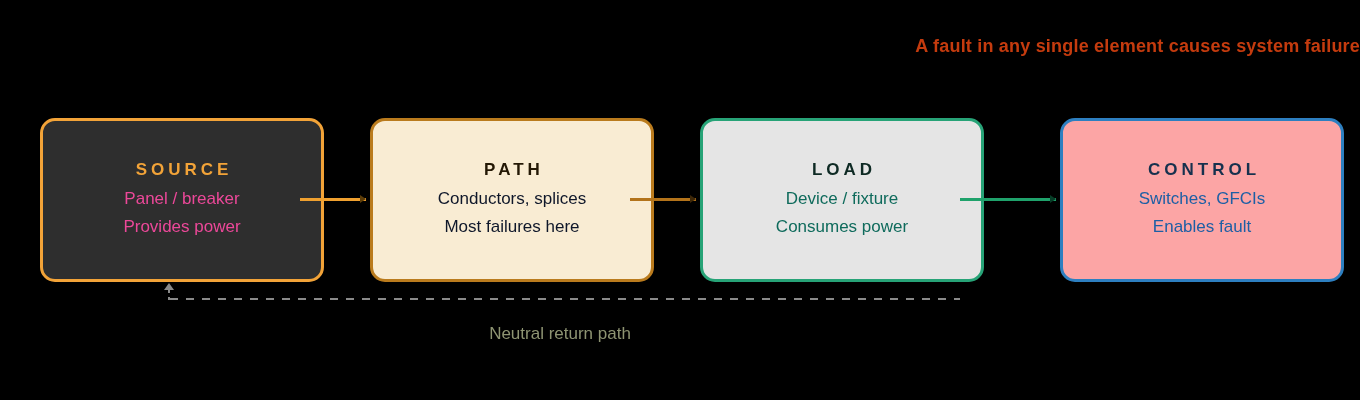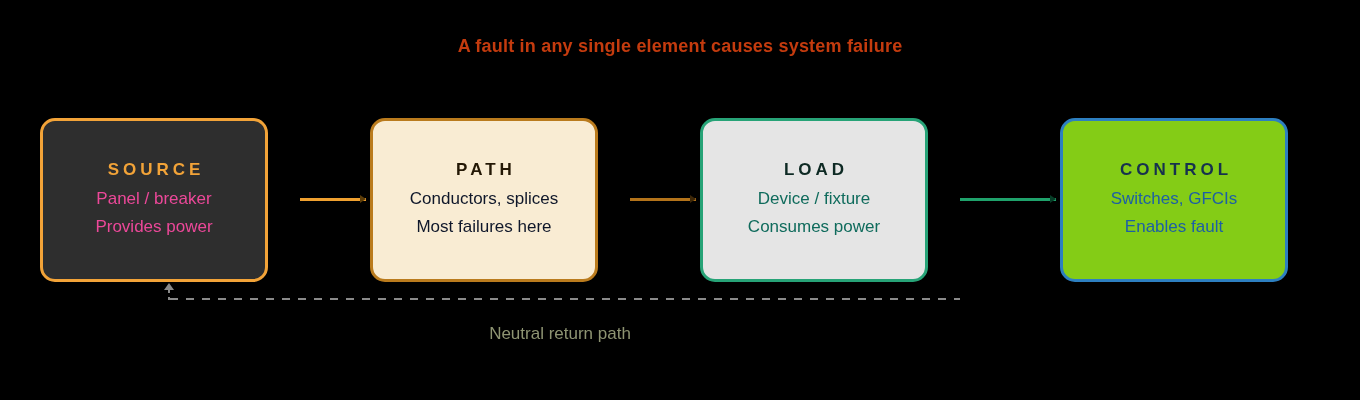--- a/index.html
+++ b/index.html
@@ -9,31 +9,31 @@
     height: 400px;
     background: #000000;
     font-family: "Liberation Sans", sans-serif;
     overflow: hidden;
   }
   .diagram-title {
     position: absolute;
     top: 36px;
     left: 0;
     width: 1360px;
-    text-align: center;
+    text-align: right;
     font-size: 18px;
     font-weight: bold;
     color: #c43b0e;
     letter-spacing: 0.2px;
   }
   
   .node {
     position: absolute;
     top: 118px;
-    width: 228px;
+    width: 284px;
     height: 164px;
     box-sizing: border-box;
     border-radius: 15px;
     border: 3px solid #888;
     display: flex;
     flex-direction: column;
     align-items: center;
     justify-content: center;
     text-align: center;
   }
@@ -51,21 +51,21 @@
   .node-source .node-line  { color: #ec4899; }
 
   .node-path    { left: 370px;  background: #f9ecd3; border-color: #ba7b1d; }
   .node-path .node-title { color: #241805; }
   .node-path .node-line  { color: #0f172a; }
 
   .node-load    { left: 700px;  background: #e5e5e5; border-color: #27a377; }
   .node-load .node-title { color: #0e2a24; }
   .node-load .node-line  { color: #0f6b5c; text-align: center; }
 
-  .node-control { left: 1060px; background: #84cc16; border-color: #2d7fc0; }
+  .node-control { left: 1060px; background: #fca5a5; border-color: #2d7fc0; }
   .node-control .node-title { color: #16314e; }
   .node-control .node-line  { color: #1d5fa5; }
 
   
   .connector { position: absolute; top: 198px; height: 3px; }
   .connector .arrow-tip {
     position: absolute;
     right: 0; top: -3px;
     width: 0; height: 0;
     border-top: 4px solid transparent;

